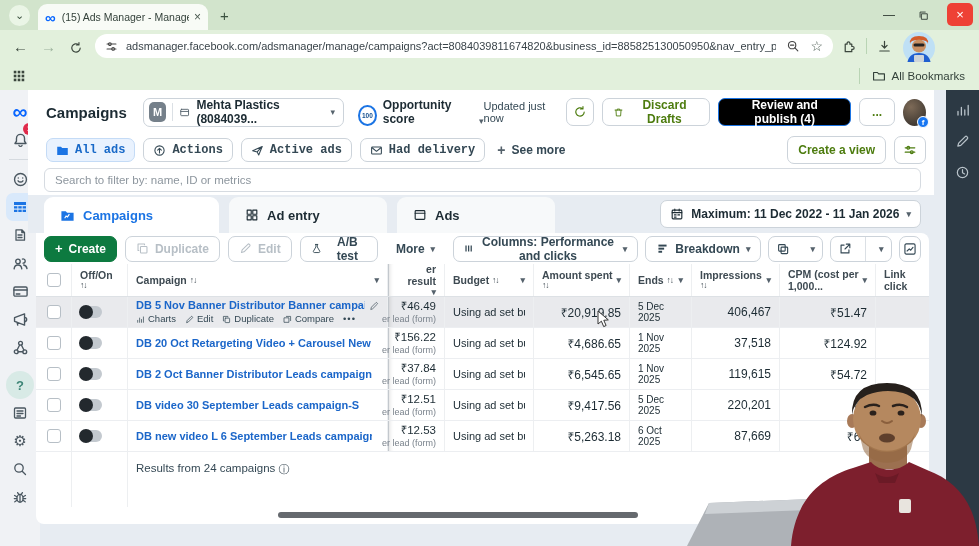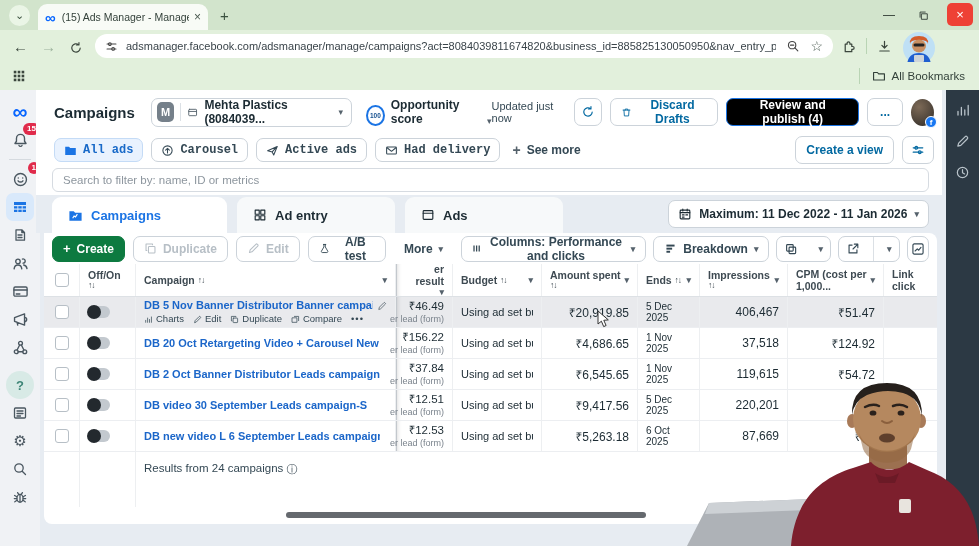--- a/index.html
+++ b/index.html
@@ -35,36 +35,36 @@
   
   #appzone { position:absolute; top:90px; left:0; width:979px; height:456px; background:#e7ecf2; }
   #leftnav { position:absolute; left:0; top:0; width:40px; height:456px; background:#f0f2f5; display:flex; flex-direction:column; align-items:center; padding-top:8px; }
   .nv { width:28px; height:28px; display:flex; align-items:center; justify-content:center; color:#4a5760; position:relative; margin-bottom:0; }
   .nv .badge { position:absolute; top:-3px; right:-6px; background:#e02b4b; color:#fff; font-size:8px; font-weight:bold; border-radius:8px; padding:1px 4px; line-height:1.2; }
   .nv.active { background:#d9e9fb; border-radius:7px; color:#1b74e4; }
   .nv.help { background:#d8eae6; border-radius:50%; color:#3e8577; font-weight:bold; font-size:13px; }
   .nv-div { width:22px; height:1px; background:#d5dadf; margin:5px 0; }
   #rightrail { position:absolute; right:0; top:0; width:33px; height:456px; background:#2c3944; display:flex; flex-direction:column; align-items:center; padding-top:12px; gap:16px; color:#b9c3ca; }
 
-  #main { position:absolute; left:36px; top:0; width:906px; height:456px; }
+  #main { position:absolute; left:28px; top:0; width:906px; height:456px; }
 
   
   #apphdr { height:44px; background:#fff; display:flex; align-items:center; padding:0 8px 0 18px; }
   #apphdr h1 { font-size:15px; font-weight:bold; color:#1c2b33; margin-right:16px; }
   #acct { height:29px; border:1px solid #ccd3da; border-radius:7px; display:flex; align-items:center; padding:0 8px 0 5px; gap:6px; background:#fff; }
   #acct .mchip { width:20px; height:20px; border-radius:5px; background:#75808a; color:#fff; font-size:11px; font-weight:bold; display:flex; align-items:center; justify-content:center; }
   #acct .divv { width:1px; height:18px; background:#dbe0e5; }
   #acct .nm { font-size:12px; font-weight:600; color:#1c2b33; }
   #score { display:flex; align-items:flex-end; gap:6px; margin-left:14px; }
   #score .ring { width:21px; height:21px; border:2px solid #1b74e4; border-radius:50%; display:flex; align-items:center; justify-content:center; font-size:6.5px; font-weight:bold; color:#16508f; }
   #score .lbl { font-size:12px; font-weight:600; color:#1c2b33; }
   .caret { font-size:9px; color:#55626c; }
   #hdr-right { margin-left:auto; display:flex; align-items:center; gap:8px; }
   #updated { font-size:11px; color:#344854; margin-right:2px; }
-  .btn { height:28px; border:1px solid #ccd3da; border-radius:7px; background:#fff; display:flex; align-items:center; gap:6px; padding:0 10px; font-size:12px; font-weight:600; color:#0369a1; }
+  .btn { height:28px; border:1px solid #ccd3da; border-radius:7px; background:#fff; display:flex; align-items:center; gap:6px; padding:0 10px; font-size:12px; font-weight:600; color:#4d7c0f; }
   .btn.icon-only { width:32px; justify-content:center; padding:0; }
   .btn.primary { background:#000000; border-color:#1b74e4; color:#fff; }
   #hdr-avatar { width:27px; height:27px; border-radius:50%; background:radial-gradient(circle at 35% 30%, #7d6a57, #2e2a26); position:relative; }
   #hdr-avatar .fb { position:absolute; bottom:-2px; right:-3px; width:12px; height:12px; border-radius:50%; background:#1877f2; color:#fff; font-size:8px; font-weight:bold; text-align:center; line-height:12px; border:1px solid #fff; }
 
   
   #filters { height:32px; background:#fff; display:flex; align-items:center; gap:8px; padding:0 8px 0 18px; }
   .chip { height:24px; border:1px solid #ccd3da; border-radius:7px; background:#fff; display:flex; align-items:center; gap:6px; padding:0 9px; font-size:12px; font-weight:600; color:#344854;font-family:Liberation Mono, monospace; }
   .chip.sel { background:#e9f2fe; border-color:#c4dbf6; color:#1869c8; }
   #seemore { display:flex; align-items:center; gap:6px; font-size:12px; font-weight:600; color:#344854; margin-left:4px; }
@@ -367,21 +367,21 @@
         <svg class="ic" width="13" height="13" viewBox="0 0 16 16" style="color:#1b74e4">
             <path class="sf" d="M1.5 3.5h4.6L7.6 5h6.9v8.5h-13z"></path>
           </svg>
         <span>All ads</span>
       </div>
       <div class="chip">
         <svg class="ic" width="13" height="13" viewBox="0 0 16 16">
             <circle class="s" cx="8" cy="8" r="5.7"></circle>
             <path class="s" d="M8 11V5.4 M5.7 7.6 8 5.3l2.3 2.3"></path>
           </svg>
-        <span>Carousel</span>
+        <span>Actions</span>
       </div>
       <div class="chip">
         <svg class="ic" width="13" height="13" viewBox="0 0 16 16">
             <path class="s" d="M2 8.3 13.8 3 9.5 13.6 7.6 9.8z M7.6 9.8 13.8 3"></path>
           </svg>
         <span>Active ads</span>
       </div>
       <div class="chip">
         <svg class="ic" width="13" height="13" viewBox="0 0 16 16">
             <rect class="s" x="2" y="3.8" width="12" height="8.6" rx="1"></rect>

